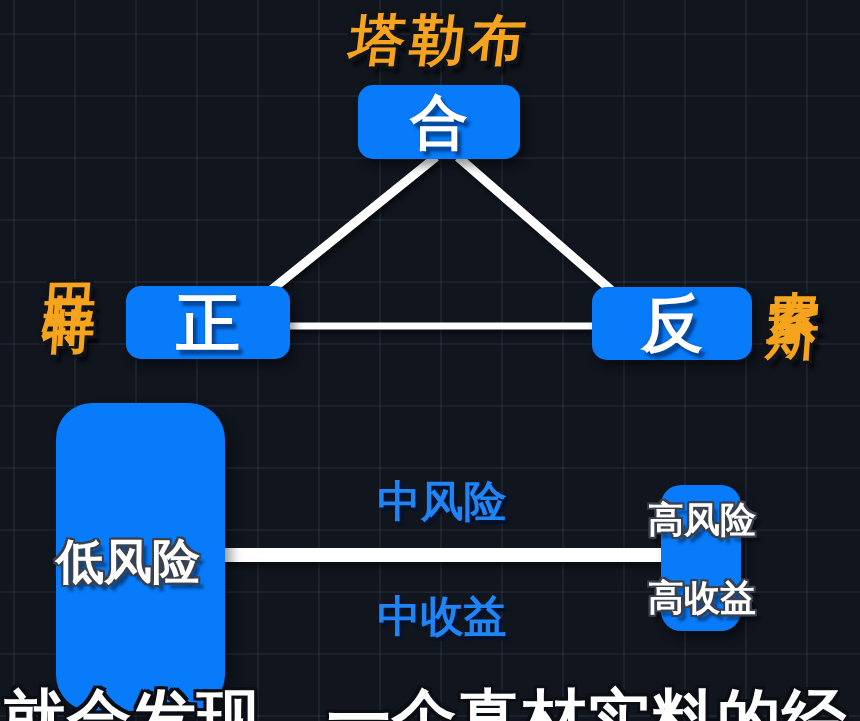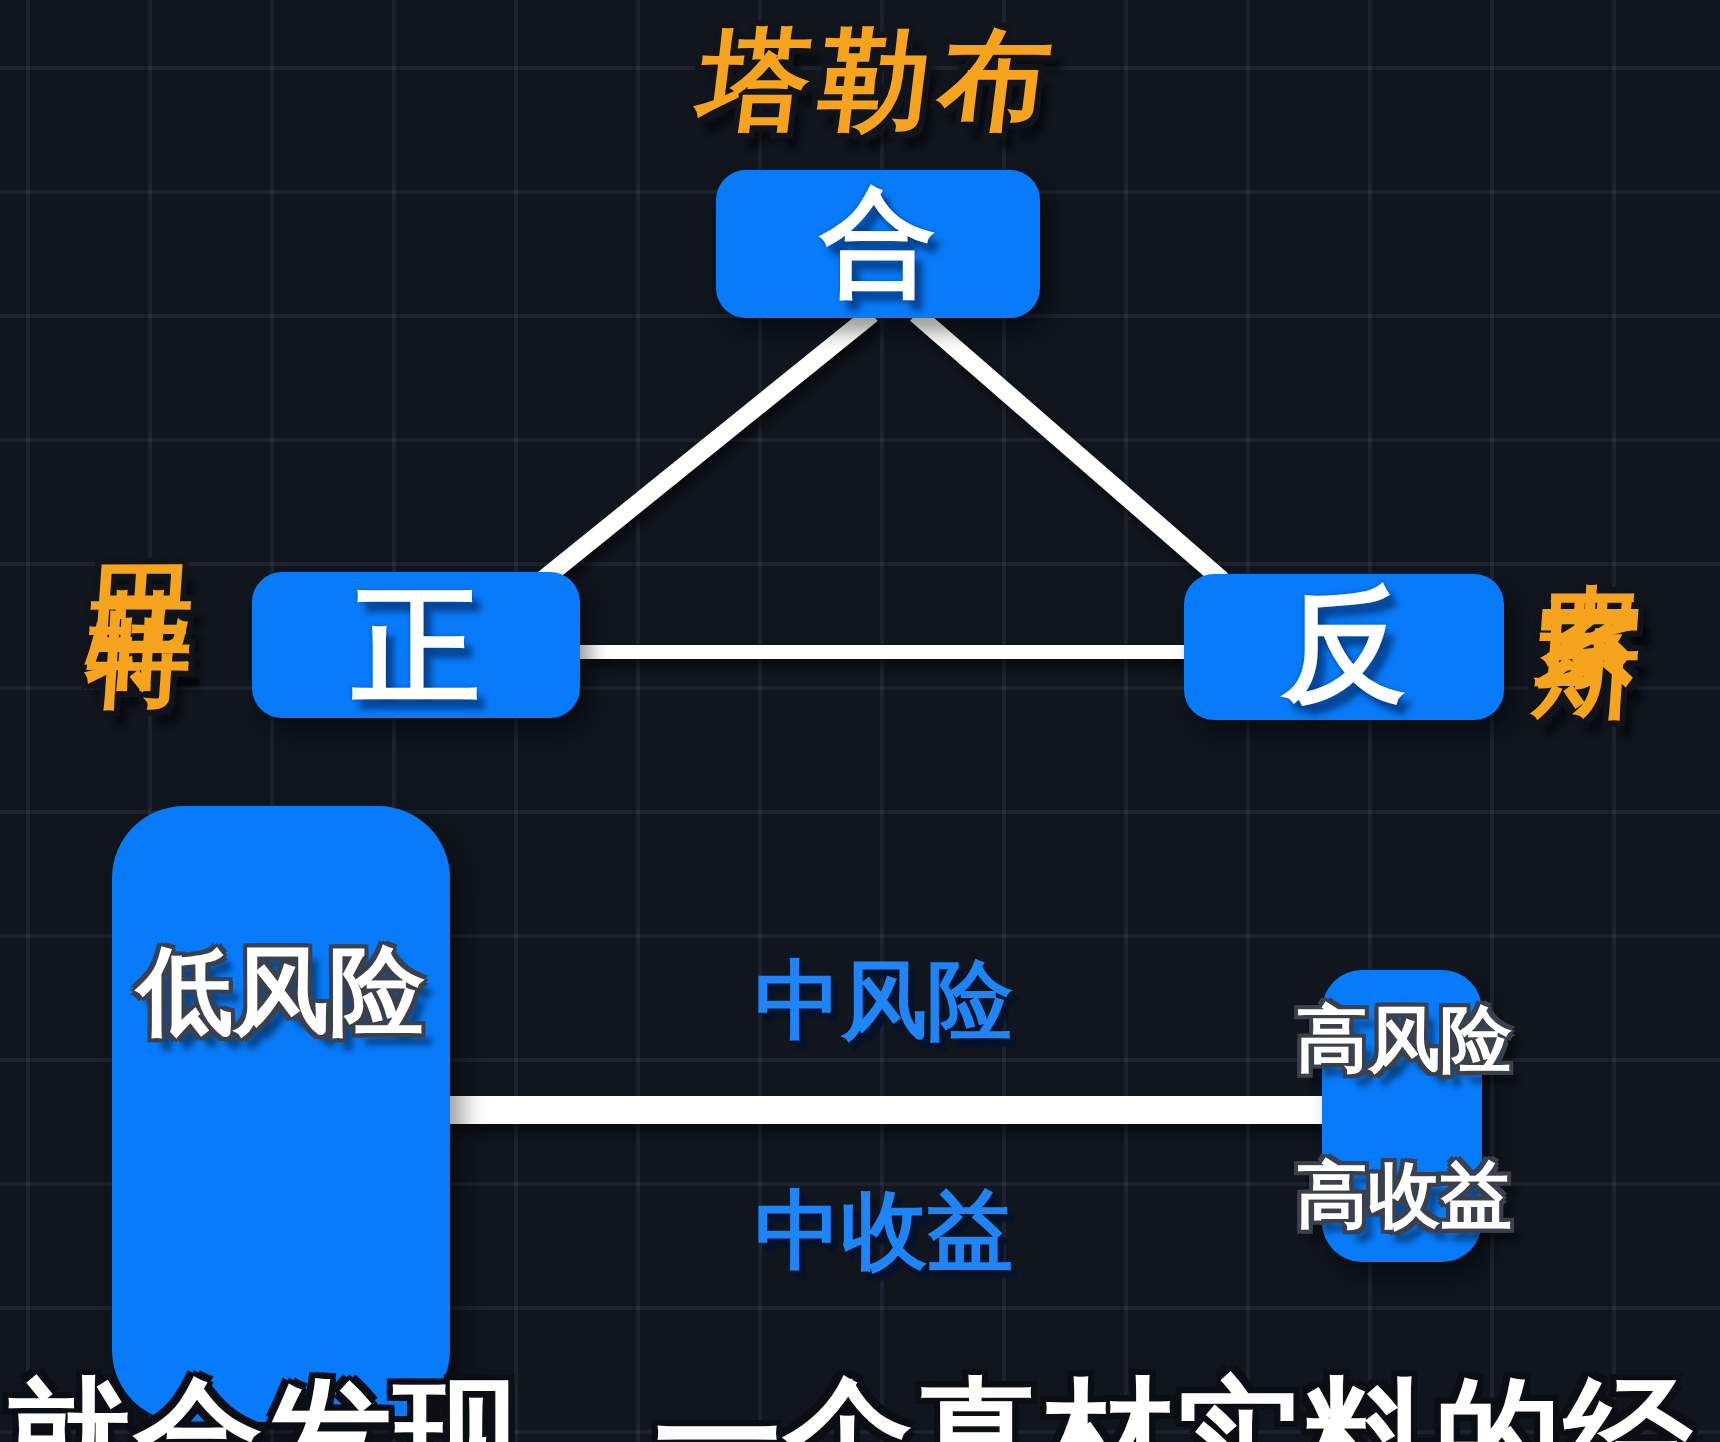--- a/index.html
+++ b/index.html
@@ -49,21 +49,21 @@
   }
   .spectrum-line{
     position:absolute;left:222px;top:548px;width:442px;height:14px;
     background:var(--line_white,#ffffff);border-radius:3px;
     box-shadow:3px 5px 4px rgba(0,0,0,0.40);
   }
   .big-box{
     position:absolute;left:56px;top:403px;width:169px;height:308px;
     background:var(--accent_blue,#087bfa);border-radius:36px;
     box-shadow:6px 8px 12px rgba(0,0,0,0.40);
-    display:flex;flex-direction:column;justify-content:space-between;
+    display:flex;flex-direction:row;justify-content:space-between;
     align-items:center;padding:70px 0 60px 0;box-sizing:border-box;
     z-index:2;
   }
   .small-box{
     position:absolute;left:661px;top:485px;width:80px;height:146px;
     background:var(--accent_blue,#087bfa);border-radius:20px;
     box-shadow:5px 7px 10px rgba(0,0,0,0.40);
     z-index:2;
   }
   .white-outlined{

